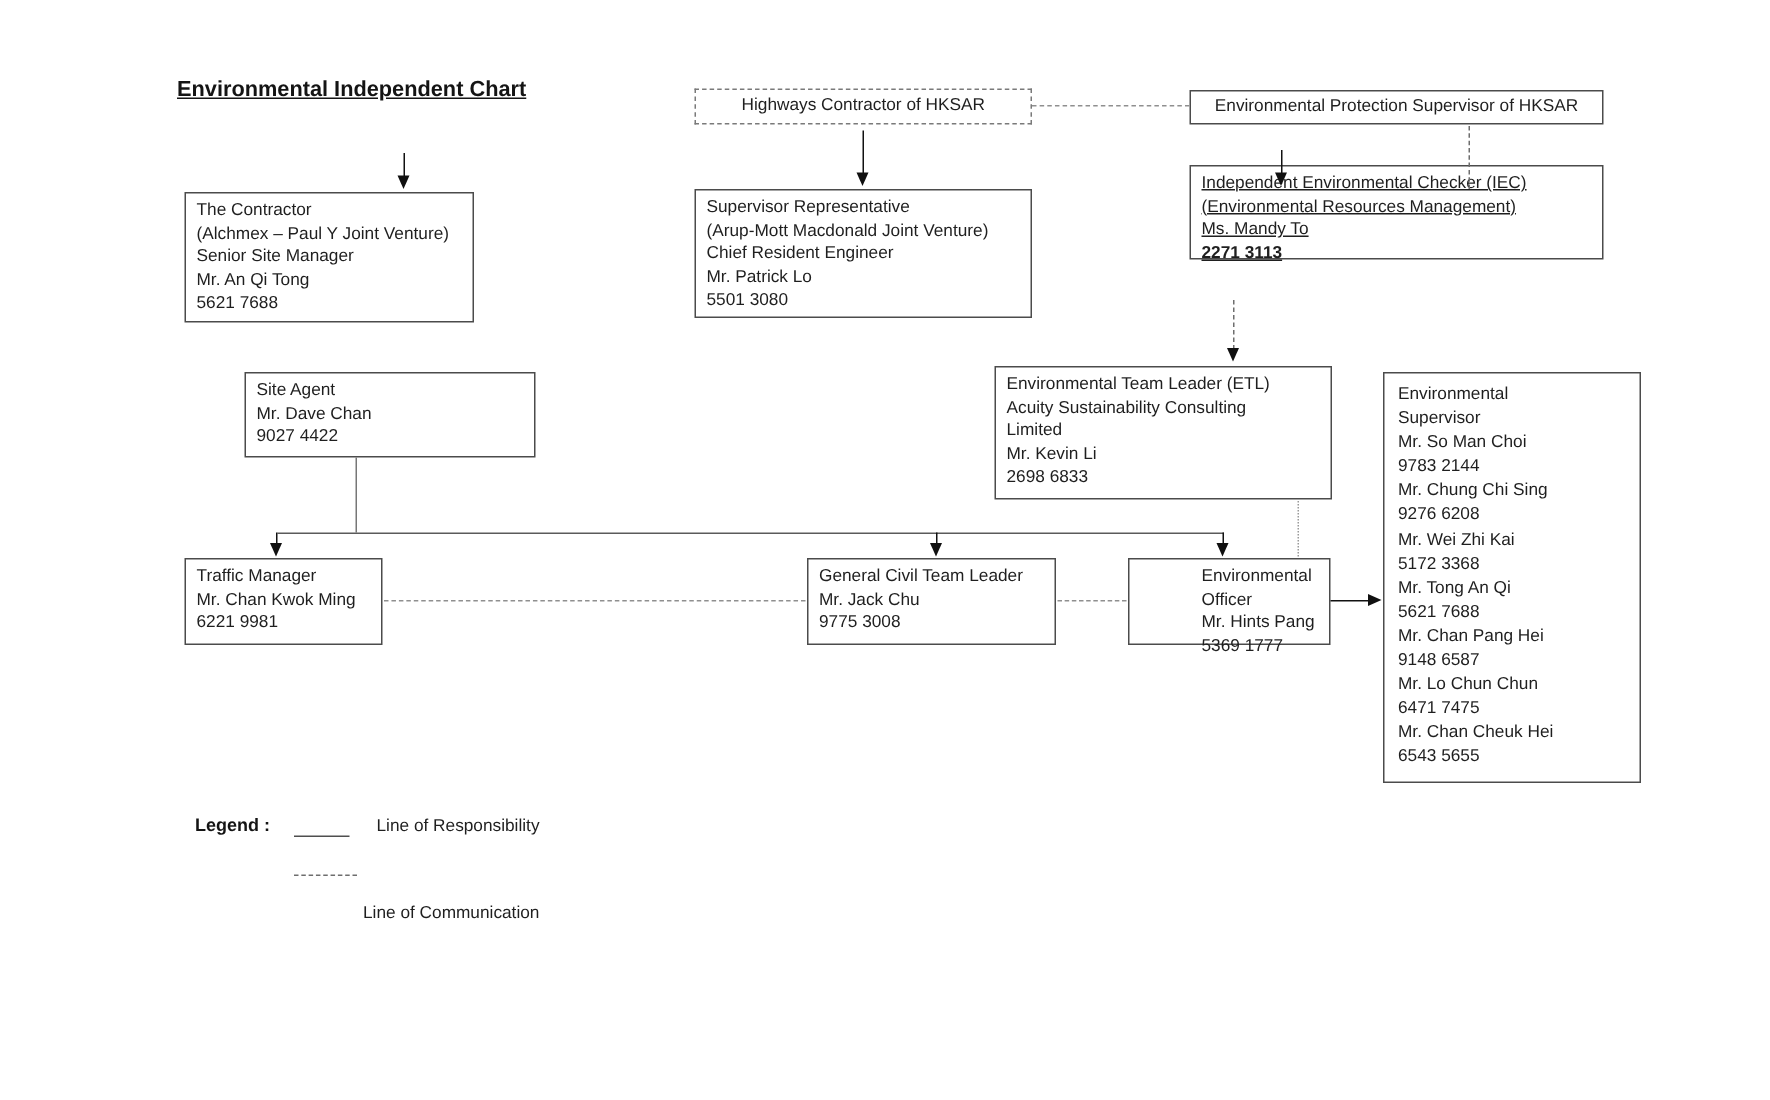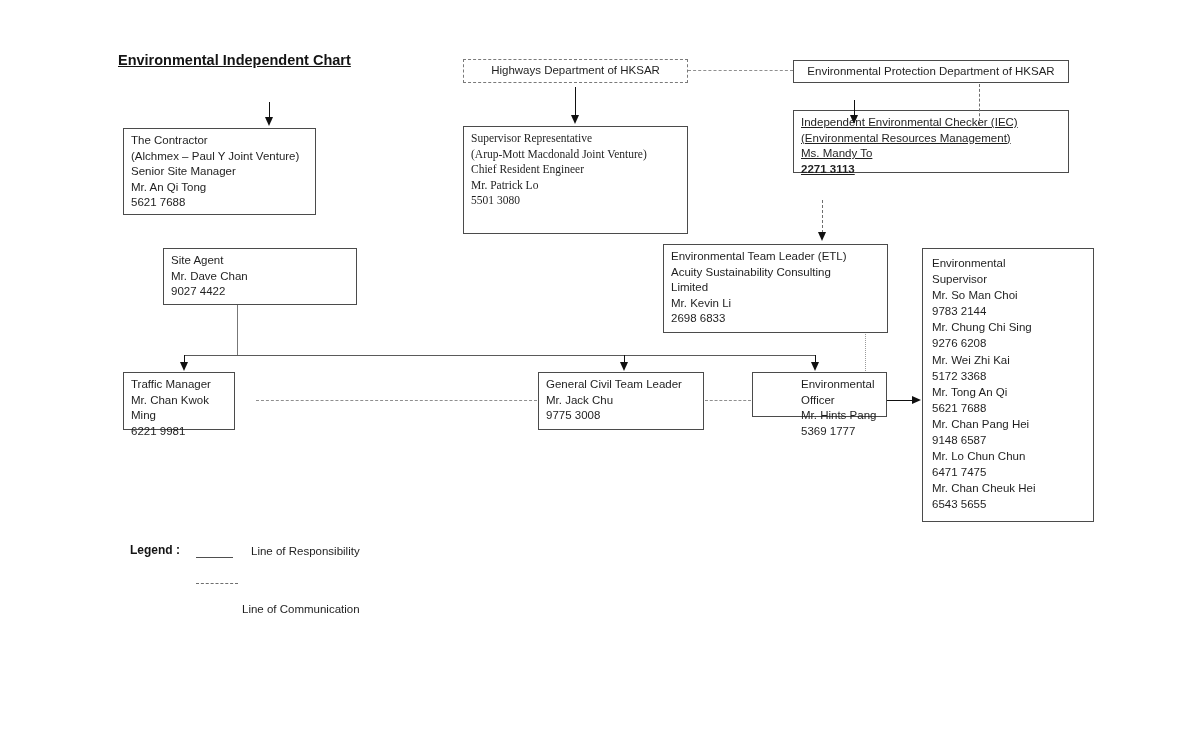--- a/index.html
+++ b/index.html
@@ -39,34 +39,34 @@
   .legend-label { position:absolute; font-size:11.5px; color:#1f1f1f; }
 </style>
 </head>
 <body>
 
 <div class="page">
 
   <div class="title">Environmental Independent Chart</div>
 
   <div class="box dashedbox center" style="left:463px;top:59px;width:225px;height:24px;">
-    <span>Highways Department of HKSAR</span>
+    <span>Highways Contractor of HKSAR</span>
   </div>
   <div class="box center" style="left:793px;top:60px;width:276px;height:23px;">
-    <span>Environmental Protection Department of HKSAR</span>
+    <span>Environmental Protection Supervisor of HKSAR</span>
   </div>
 
   <div class="box pad" style="left:123px;top:128px;width:193px;height:87px;">
     <span class="pre">The Contractor
 (Alchmex – Paul Y Joint Venture)
 Senior Site Manager
 Mr. An Qi Tong
 5621 7688</span>
   </div>
-  <div class="box pad" style="left:463px;top:126px;width:225px;height:108px;font-family:Liberation Serif, serif;">
+  <div class="box pad" style="left:463px;top:126px;width:225px;height:86px;">
     <span class="pre">Supervisor Representative
 (Arup-Mott Macdonald Joint Venture)
 Chief Resident Engineer
 Mr. Patrick Lo
 5501 3080</span>
   </div>
   <div class="box pad" style="left:793px;top:110px;width:276px;height:63px;text-decoration:underline;">
     <span class="pre">Independent Environmental Checker (IEC)
 (Environmental Resources Management)
 Ms. Mandy To</span>
@@ -97,31 +97,31 @@
 Mr. Tong An Qi
 5621 7688
 Mr. Chan Pang Hei
 9148 6587
 Mr. Lo Chun Chun
 6471 7475
 Mr. Chan Cheuk Hei
 6543 5655</span>
   </div>
 
-  <div class="box pad" style="left:123px;top:372px;width:112px;height:58px;">
+  <div class="box pad" style="left:123px;top:372px;width:132px;height:58px;">
     <span class="pre">Traffic Manager
 Mr. Chan Kwok Ming
 6221 9981</span>
   </div>
   <div class="box pad" style="left:538px;top:372px;width:166px;height:58px;">
     <span class="pre">General Civil Team Leader
 Mr. Jack Chu
 9775 3008</span>
   </div>
-  <div class="box pad" style="left:752px;top:372px;width:135px;height:45px;padding-left:48px;">
+  <div class="box pad" style="left:752px;top:372px;width:135px;height:58px;padding-left:48px;">
     <span class="pre">Environmental Officer
 Mr. Hints Pang
 5369 1777</span>
   </div>
 
   <div class="hl dash" style="left:688px;top:70px;width:105px;"></div>
   <div class="vl dash" style="left:979px;top:84px;height:42px;"></div>
   <div class="vl dash" style="left:822px;top:200px;height:33px;"></div>
   <div class="ah-d" style="left:818px;top:232px;"></div>
   <div class="vl dot" style="left:865px;top:334px;height:37px;"></div>

